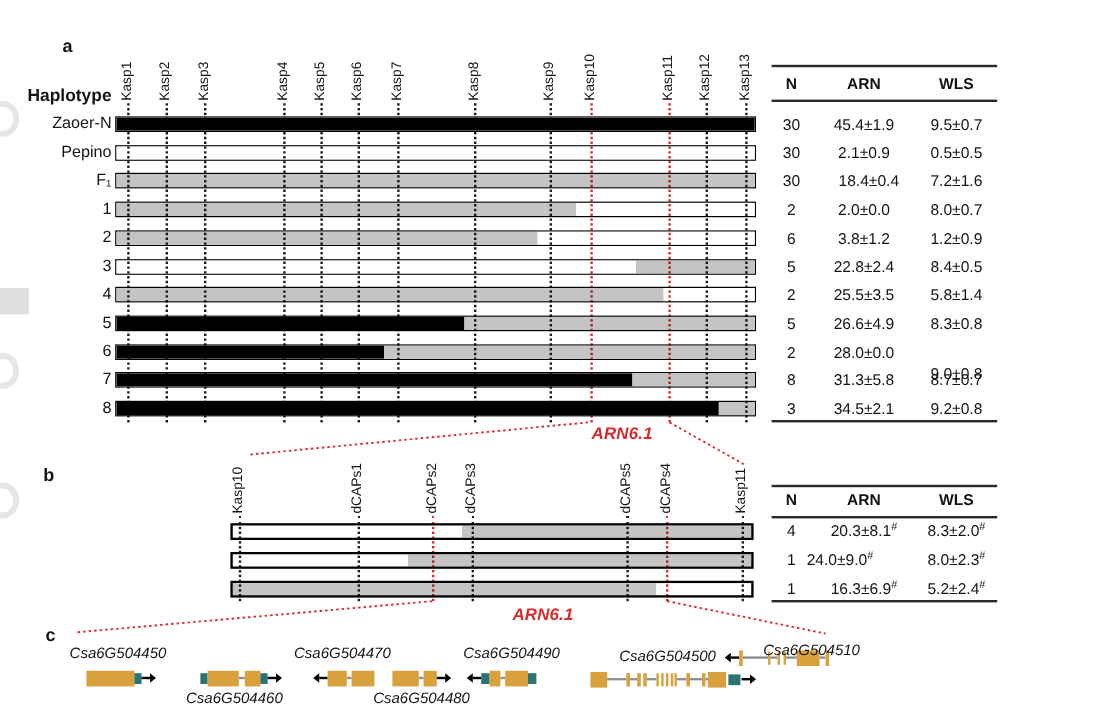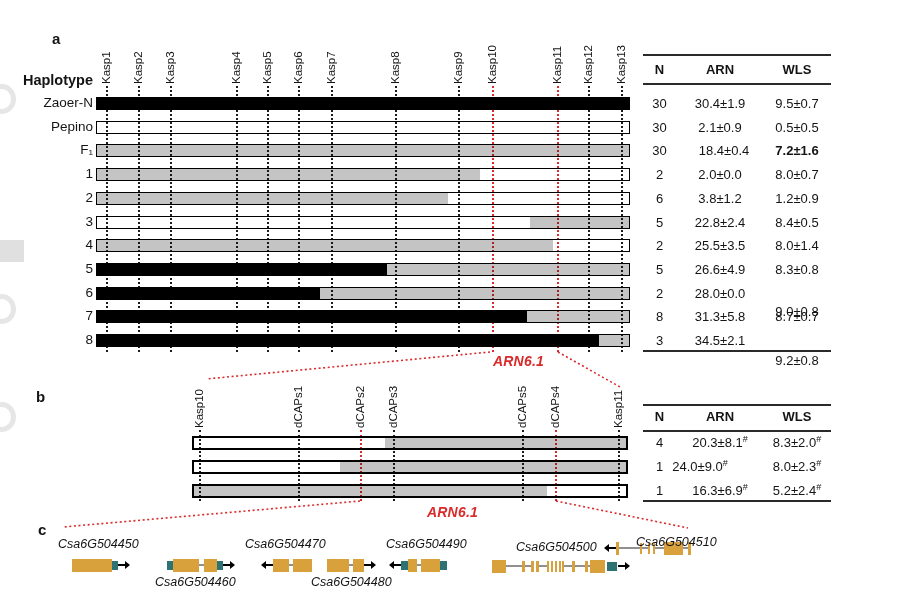--- a/index.html
+++ b/index.html
@@ -47,36 +47,36 @@
   <div class="abs panel-letter" style="left:38px;top:521px">c</div>
   <div class="abs hap-header" style="left:0;top:72px;width:93px">Haplotype</div>
   <div class="abs qtl" style="left:493px;top:353px">ARN6.1</div>
   <div class="abs qtl" style="left:427px;top:504px">ARN6.1</div>
 
 <div class="abs row-label" style="left: 0px; top: 95px; width: 93px;">Zaoer-N</div>
     <div class="abs bar " style="left: 96px; top: 97px; width: 534px; height: 13px;">
       <div class="seg" style="width: 100%; background: rgb(0, 0, 0);"></div>
     </div>
     <div class="abs cell" style="left: 643px; top: 96px; width: 33px;">30</div>
-    <div class="abs cell" style="left: 676px; top: 96px; width: 88px;">30.4±1.9</div>
+    <div class="abs cell" style="left: 676px; top: 96px; width: 88px;">45.4±1.9</div>
     <div class="abs cell" style="left: 764px; top: 96px; width: 66px;">9.5±0.7</div>
     <div class="abs row-label" style="left: 0px; top: 119px; width: 93px;">Pepino</div>
     <div class="abs bar " style="left: 96px; top: 121px; width: 534px; height: 13px;">
       <div class="seg" style="width: 100%; background: rgb(255, 255, 255);"></div>
     </div>
     <div class="abs cell" style="left: 643px; top: 120px; width: 33px;">30</div>
     <div class="abs cell" style="left: 676px; top: 120px; width: 88px;">2.1±0.9</div>
     <div class="abs cell" style="left: 764px; top: 120px; width: 66px;">0.5±0.5</div>
     <div class="abs row-label" style="left: 0px; top: 142px; width: 93px;">F₁</div>
     <div class="abs bar " style="left: 96px; top: 144px; width: 534px; height: 13px;">
       <div class="seg" style="width: 100%; background: rgb(196, 196, 196);"></div>
     </div>
     <div class="abs cell" style="left: 643px; top: 143px; width: 33px;">30</div>
     <div class="abs cell" style="left: 680px; top: 143px; width: 88px;">18.4±0.4</div>
-    <div class="abs cell" style="left: 764px; top: 143px; width: 66px; font-weight: bold;">7.2±1.6</div>
+    <div class="abs cell" style="left: 764px; top: 143px; width: 66px;">7.2±1.6</div>
     <div class="abs row-label" style="left: 0px; top: 166px; width: 93px;">1</div>
     <div class="abs bar " style="left: 96px; top: 168px; width: 534px; height: 13px;">
       <div class="seg" style="width: 71.9%; background: rgb(196, 196, 196);"></div>
       <div class="seg" style="width: 28.1%; background: rgb(255, 255, 255);"></div>
     </div>
     <div class="abs cell" style="left: 643px; top: 167px; width: 33px;">2</div>
     <div class="abs cell" style="left: 676px; top: 167px; width: 88px;">2.0±0.0</div>
     <div class="abs cell" style="left: 764px; top: 167px; width: 66px;">8.0±0.7</div>
     <div class="abs row-label" style="left: 0px; top: 190px; width: 93px;">2</div>
     <div class="abs bar " style="left: 96px; top: 192px; width: 534px; height: 13px;">
@@ -94,21 +94,21 @@
     <div class="abs cell" style="left: 643px; top: 215px; width: 33px;">5</div>
     <div class="abs cell" style="left: 676px; top: 215px; width: 88px;">22.8±2.4</div>
     <div class="abs cell" style="left: 764px; top: 215px; width: 66px;">8.4±0.5</div>
     <div class="abs row-label" style="left: 0px; top: 237px; width: 93px;">4</div>
     <div class="abs bar " style="left: 96px; top: 239px; width: 534px; height: 13px;">
       <div class="seg" style="width: 85.8%; background: rgb(196, 196, 196);"></div>
       <div class="seg" style="width: 14.2%; background: rgb(255, 255, 255);"></div>
     </div>
     <div class="abs cell" style="left: 643px; top: 238px; width: 33px;">2</div>
     <div class="abs cell" style="left: 676px; top: 238px; width: 88px;">25.5±3.5</div>
-    <div class="abs cell" style="left: 764px; top: 238px; width: 66px;">8.0±1.4</div>
+    <div class="abs cell" style="left: 764px; top: 238px; width: 66px;">5.8±1.4</div>
     <div class="abs row-label" style="left: 0px; top: 261px; width: 93px;">5</div>
     <div class="abs bar " style="left: 96px; top: 263px; width: 534px; height: 13px;">
       <div class="seg" style="width: 54.5%; background: rgb(0, 0, 0);"></div>
       <div class="seg" style="width: 45.5%; background: rgb(196, 196, 196);"></div>
     </div>
     <div class="abs cell" style="left: 643px; top: 262px; width: 33px;">5</div>
     <div class="abs cell" style="left: 676px; top: 262px; width: 88px;">26.6±4.9</div>
     <div class="abs cell" style="left: 764px; top: 262px; width: 66px;">8.3±0.8</div>
     <div class="abs row-label" style="left: 0px; top: 285px; width: 93px;">6</div>
     <div class="abs bar " style="left: 96px; top: 287px; width: 534px; height: 13px;">
@@ -126,21 +126,21 @@
     <div class="abs cell" style="left: 643px; top: 309px; width: 33px;">8</div>
     <div class="abs cell" style="left: 676px; top: 309px; width: 88px;">31.3±5.8</div>
     <div class="abs cell" style="left: 764px; top: 309px; width: 66px;">8.7±0.7</div>
     <div class="abs row-label" style="left: 0px; top: 332px; width: 93px;">8</div>
     <div class="abs bar " style="left: 96px; top: 334px; width: 534px; height: 13px;">
       <div class="seg" style="width: 94.4%; background: rgb(0, 0, 0);"></div>
       <div class="seg" style="width: 5.6%; background: rgb(196, 196, 196);"></div>
     </div>
     <div class="abs cell" style="left: 643px; top: 333px; width: 33px;">3</div>
     <div class="abs cell" style="left: 676px; top: 333px; width: 88px;">34.5±2.1</div>
-    <div class="abs cell" style="left: 764px; top: 333px; width: 66px; margin-top: 20px;">9.2±0.8</div>
+    <div class="abs cell" style="left: 764px; top: 333px; width: 66px;">9.2±0.8</div>
     <div class="abs marker-line" style="left: 106px; top: 86px; height: 266px;"></div>
     <div class="abs marker-label" style="left: 100px; top: 84px;">Kasp1</div>
     <div class="abs marker-line" style="left: 138px; top: 86px; height: 266px;"></div>
     <div class="abs marker-label" style="left: 132px; top: 84px;">Kasp2</div>
     <div class="abs marker-line" style="left: 170px; top: 86px; height: 266px;"></div>
     <div class="abs marker-label" style="left: 164px; top: 84px;">Kasp3</div>
     <div class="abs marker-line" style="left: 236px; top: 86px; height: 266px;"></div>
     <div class="abs marker-label" style="left: 230px; top: 84px;">Kasp4</div>
     <div class="abs marker-line" style="left: 267px; top: 86px; height: 266px;"></div>
     <div class="abs marker-label" style="left: 261px; top: 84px;">Kasp5</div>

